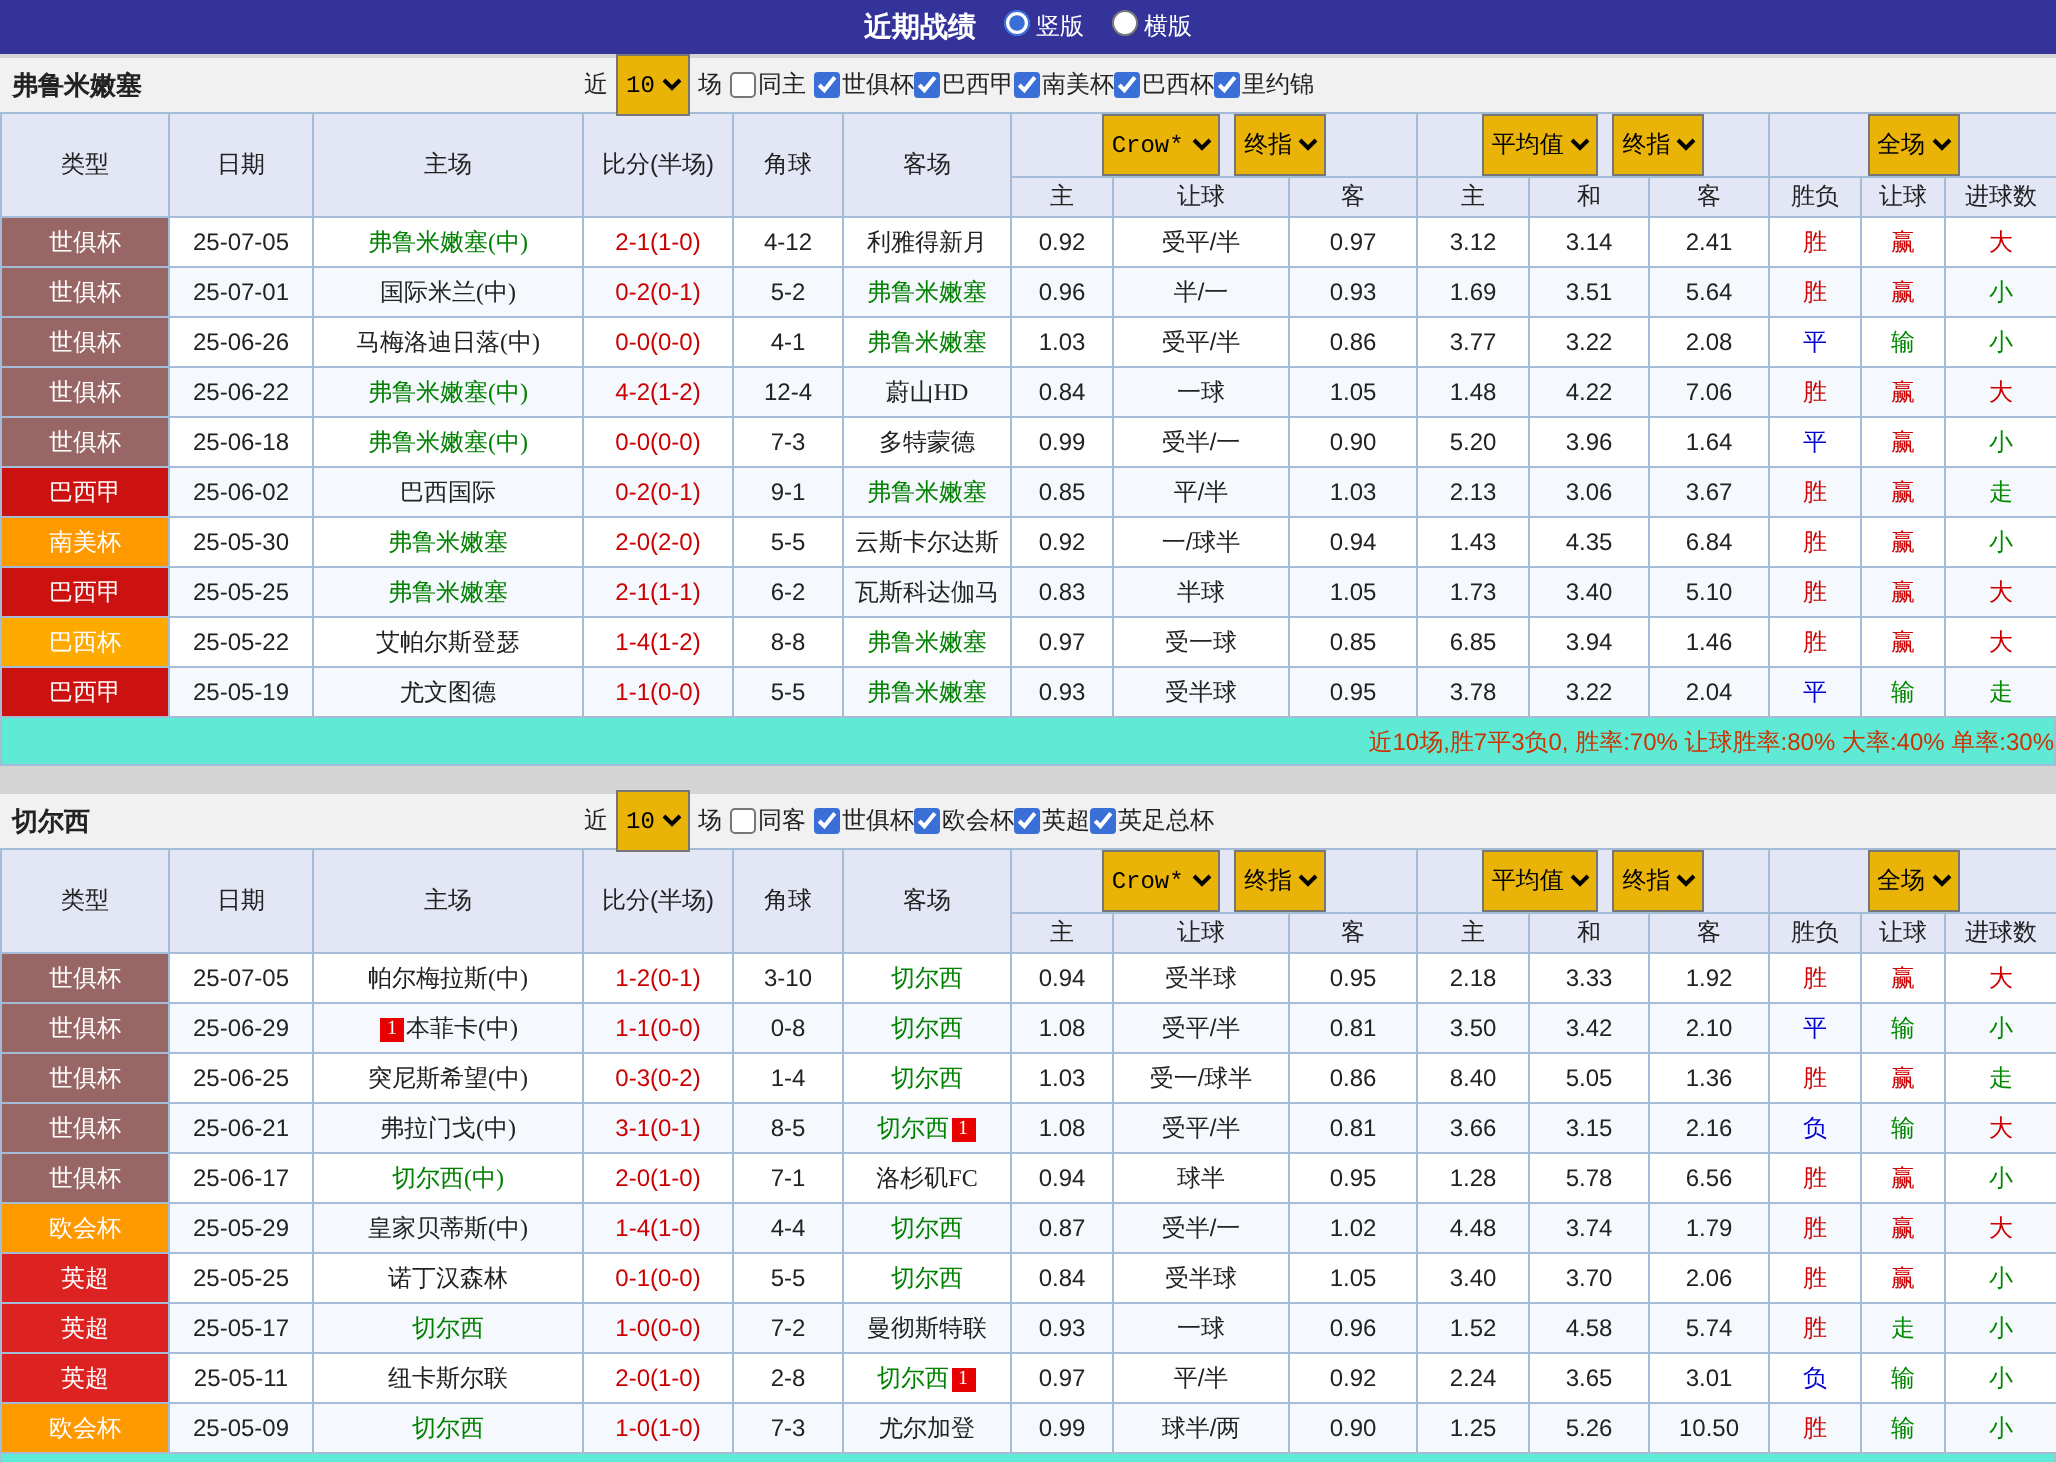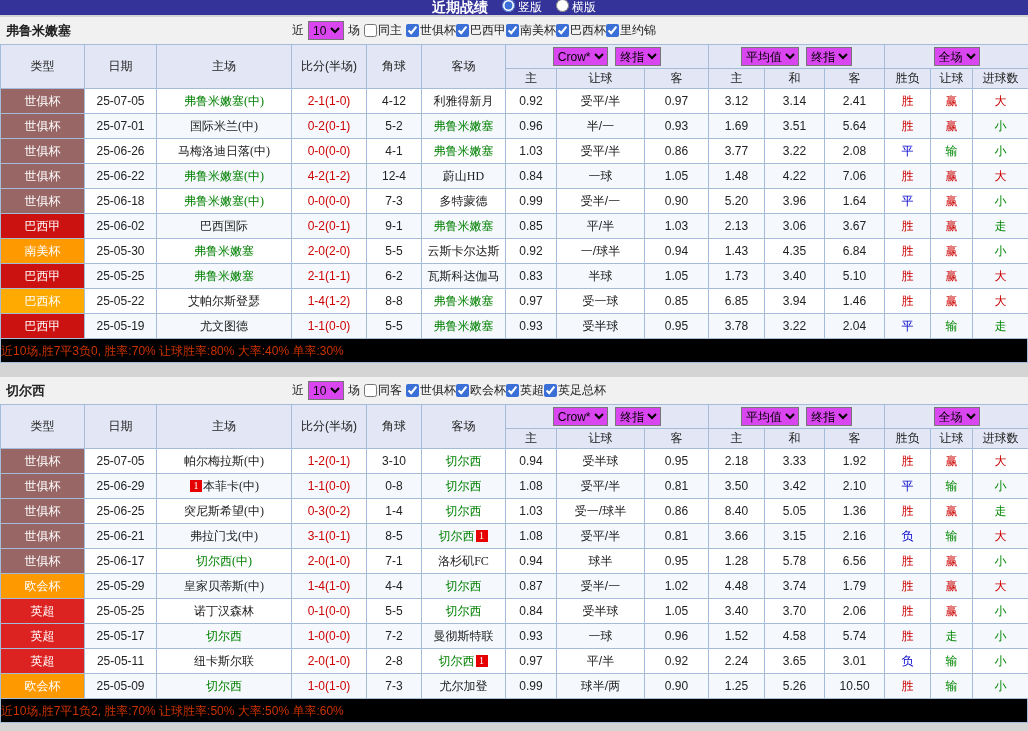--- a/index.html
+++ b/index.html
@@ -6,55 +6,55 @@
     --topbar-bg:#333399; --focus:#008000; --score:#cc0000; --summary:#cc3300;
     --hdr-bg:#e3e6f4; --bd:#a4bcd8;
   }
   *{box-sizing:border-box;margin:0;padding:0;}
   html,body{width:1028px;}
   body{
     font-family:"Liberation Sans","DejaVu Sans",sans-serif;
     font-size:12px; color:#222; background:#d4d4d4;
   }
   .topbar{
-    height:15px; background:var(--topbar-bg); color:#fff;
+    height:27px; background:var(--topbar-bg); color:#fff;
     display:flex; align-items:center; justify-content:center; gap:14px;
   }
   .topbar .title{font-weight:bold; font-size:14px;}
   .topbar label{display:inline-flex; align-items:flex-start; gap:3px; cursor:pointer;}
   input[type=checkbox], input[type=radio]{accent-color:#3a6fd8; width:13px; height:13px;}
   .section{background:#fff;}
   .section.first{margin-top:2px;}
   .section.second{margin-top:14px;}
   .sec-head{height:27px; background:#f1f1f1; position:relative; display:flex; align-items:center;}
   .team-name{font-weight:bold; font-size:13px; padding-left:6px;}
   .filters{position:absolute; left:292px; display:flex; align-items:center; gap:4px; white-space:nowrap;}
   .filters label{display:inline-flex; align-items:center; gap:1px; cursor:pointer;}
-  select{font-family:Liberation Sans, sans-serif; font-size:12px; height:19px; background:#d946ef;}
+  select{font-family:Liberation Mono, monospace; font-size:12px; height:31px; background:#eab308;}
   table{width:100%; border-collapse:collapse; table-layout:fixed;}
   th,td{
     border:1px solid var(--bd); text-align:center; font-weight:normal;
     overflow:hidden; white-space:nowrap; padding:0 1px;
   }
   thead tr.grp th{height:24px; background:var(--hdr-bg);}
   thead tr.sub th{height:20px; background:var(--hdr-bg);}
   thead select{margin:0 2px;}
   tbody td{height:25px;}
   tbody tr:nth-child(even) td{background:#f5f8fc;}
   td.league{color:#fff;}
   td.score{color:var(--score);}
   td.team{color:#222;font-family:Liberation Serif, serif;}
   td.team.focus{color:var(--focus);}
   .rank-badge{
     display:inline-block; min-width:12px; height:12px; line-height:12px;
     background:#e60000; color:#fff; font-size:10px; margin:0 1px; vertical-align:1px;
   }
   .summary{
-    height:24px; line-height:24px; text-align:left; color:var(--summary);
-    background:#000000; border:1px solid var(--bd); border-top:0;
+    height:24px; line-height:24px; text-align:right; color:var(--summary);
+    background:#5eead4; border:1px solid var(--bd); border-top:0;
   }
 </style>
 </head>
 <body>
 
 <div class="topbar">
   <span class="title">近期战绩</span>
   <label>
     <input type="radio" name="layout" checked="" style="">
     <span>竖版</span>

